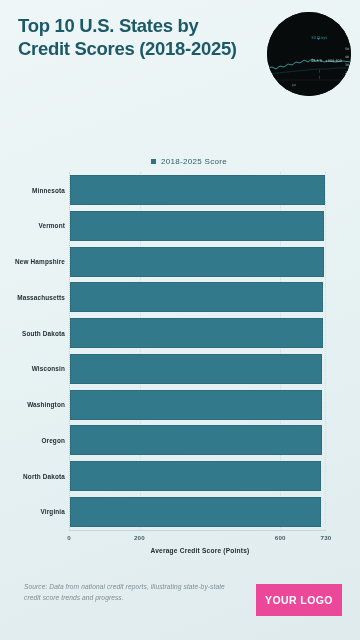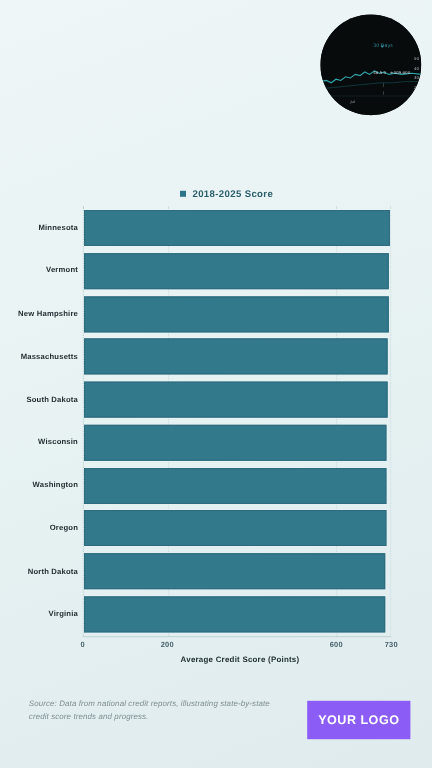--- a/index.html
+++ b/index.html
@@ -72,21 +72,21 @@
     margin-left: 18px;
   }
   .legend-swatch {
     width: 5px; height: 5px;
     background: #2e7489;
     display: inline-block;
   }
   .legend-label {
     font-size: 8px;
     color: #2b5e6b;
-    font-weight: bold;
+    font-weight: normal;
     letter-spacing: 0.3px;
   }
 
   .plot {
     position: relative;
     height: 358px;
     margin-left: 63px;
     margin-right: 28px;
     border-left: 1px dotted #bcd3d6;
     border-right: 1px dotted #cfe0e2;
@@ -177,38 +177,39 @@
     font-size: 6.6px;
     line-height: 1.65;
     font-style: italic;
     color: #7e8e93;
     letter-spacing: 0.1px;
   }
 
   .logo-box {
     width: 86px;
     height: 32px;
-    background: #8b5cf6;
+    background: #ec4899;
     display: flex;
     align-items: center;
     justify-content: center;
     margin-top: 2px;
     margin-right: 4px;
   }
   .logo-text {
     color: #ffffff;
     font-size: 10.5px;
     font-weight: bold;
     letter-spacing: 0.4px;
   }
 </style>
 </head>
 <body>
 
 <div class="header">
+  <div class="title">Top 10 U.S. States by Credit Scores (2018-2025)</div>
 
   <div class="hero-circle">
     <svg class="hero-svg" viewBox="0 0 84 84">
       <rect x="0" y="0" width="84" height="84" fill="#080b0c"></rect>
       <text x="44" y="27" fill="#2e8f9c" font-size="4" font-family="DejaVu Sans, sans-serif">30 Days</text>
       <path d="M50 26 l3 0 l-1.5 2 z" fill="#2e8f9c"></path>
       <polyline points="0,56 5,55 9,57 13,54 17,55 21,52 25,53 29,50 33,51 37,48 41,50 45,47 49,49 53,48 57,50 62,49 68,50 76,49 84,50" fill="none" stroke="#2ea8ad" stroke-width="0.9"></polyline>
       <polyline points="0,62 10,61 20,60 30,59 40,58 50,57 60,57 70,56 84,56" fill="none" stroke="#14474e" stroke-width="0.6"></polyline>
       <g fill="#b9c6c9" font-size="3.2" font-family="DejaVu Sans, sans-serif">
         <text x="78" y="38">50</text>

